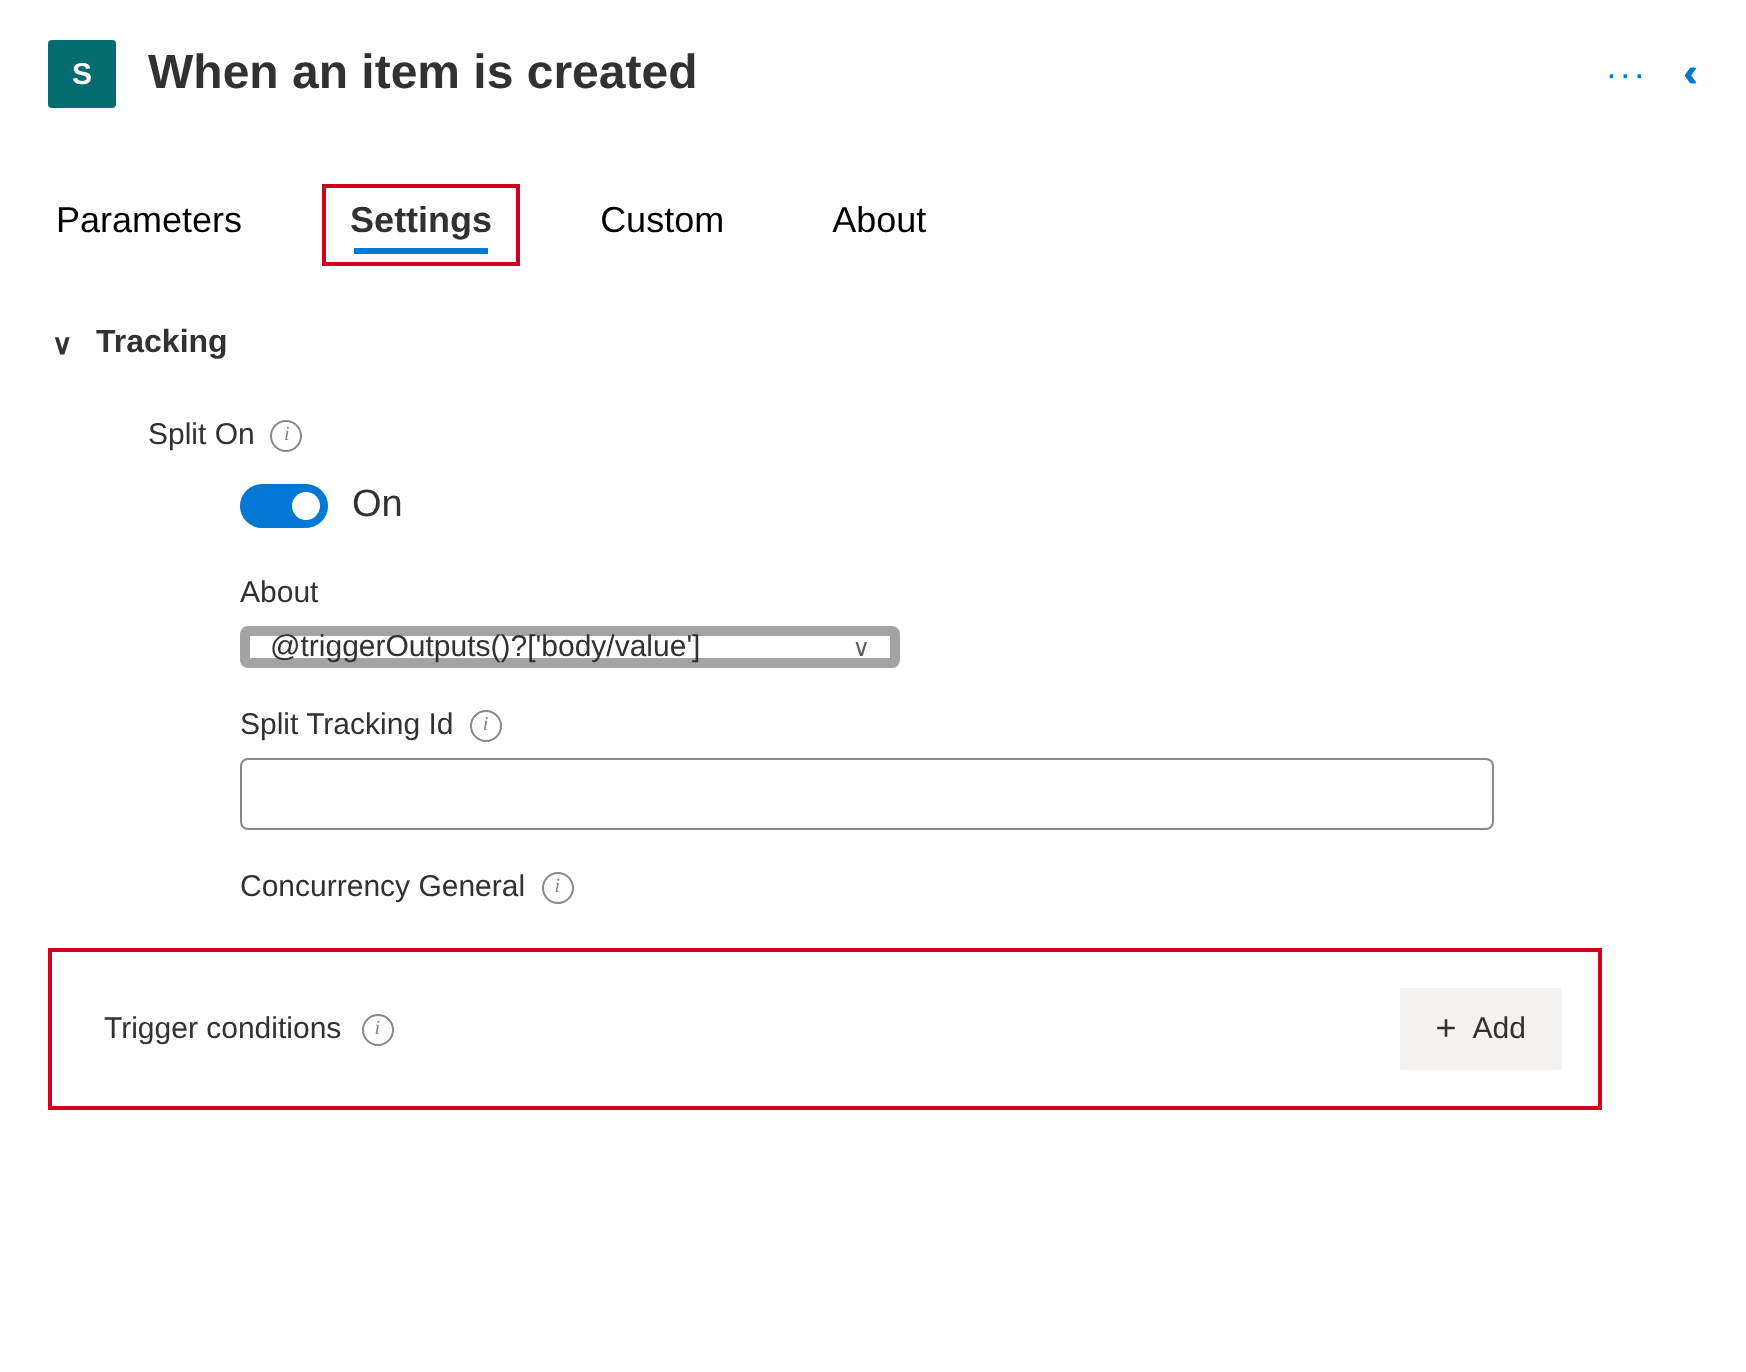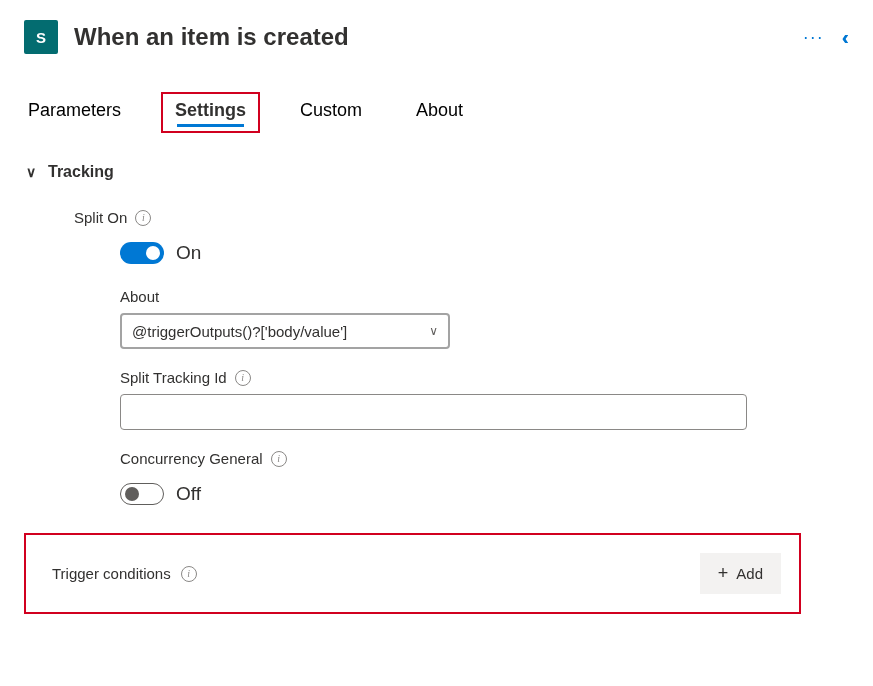--- a/index.html
+++ b/index.html
@@ -145,24 +145,24 @@
     width: 14px;
     height: 14px;
     border-radius: 50%;
     top: 50%;
     transform: translateY(-50%);
   }
   .toggle.on .knob { right: 4px; background: #fff; }
   .toggle.off .knob { left: 4px; background: #605e5c; }
   .toggle-label { font-size: 19px; }
   .select-box {
-    border: 2px solid #a3a3a3;
+    border: 5px solid #a3a3a3;
     border-radius: 4px;
     width: 330px;
-    height: 36px;
+    height: 21px;
     display: flex;
     align-items: center;
     padding: 0 10px;
     font-size: 15px;
     color: #323130;
     justify-content: space-between;
     cursor: pointer;
     margin-left: 46px;
     margin-bottom: 10px;
   }
@@ -259,26 +259,20 @@
     <div class="field-label sub-label">
       <span>Split Tracking Id</span>
       <span class="info-icon">i</span>
     </div>
     <input class="text-input" type="text" value="" style="">
 
     <div class="field-label sub-label">
       <span>Concurrency General</span>
       <span class="info-icon">i</span>
     </div>
-    <div class="toggle-row">
-      <div class="toggle off">
-          <div class="knob"></div>
-        </div>
-      <span class="toggle-label">Off</span>
-    </div>
   </div>
 
   <div class="trigger-row">
     <div class="trigger-label">
       <span>Trigger conditions</span>
       <span class="info-icon">i</span>
     </div>
     <button class="add-btn">
       <span class="plus-icon">+</span>
       <span>Add</span>

